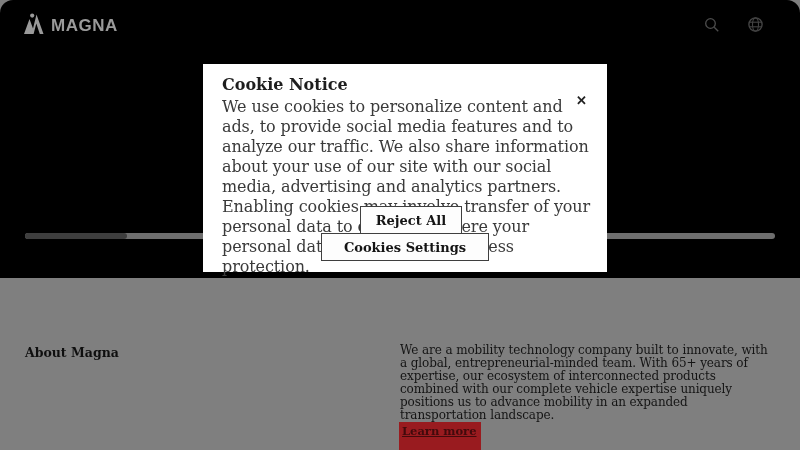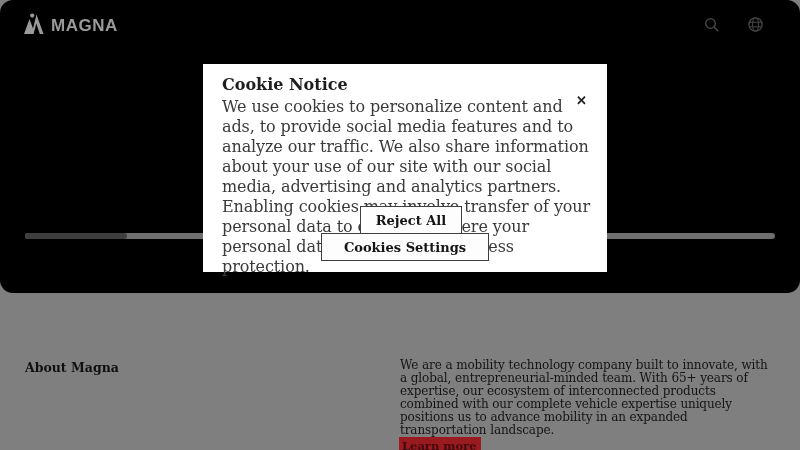--- a/index.html
+++ b/index.html
@@ -127,21 +127,21 @@
     cursor: pointer;
     white-space: nowrap;
   }
   .cookie-btn.reject { width: 102px; }
   .cookie-btn.accept { width: 162px; margin-left: -1px; }
   .cookie-btn.settings { width: 168px; }
 
   
   .about-section {
     position: absolute;
-    top: 293px; left: 0;
+    top: 278px; left: 0;
     width: 800px; height: 157px;
     background: #7f7f7f;
     padding-left: 20px;
   }
   .about-heading {
     position: absolute;
     left: 25px; top: 67px;
     font-size: 12.5px;
     font-weight: bold;
     color: #0f0f0f;

